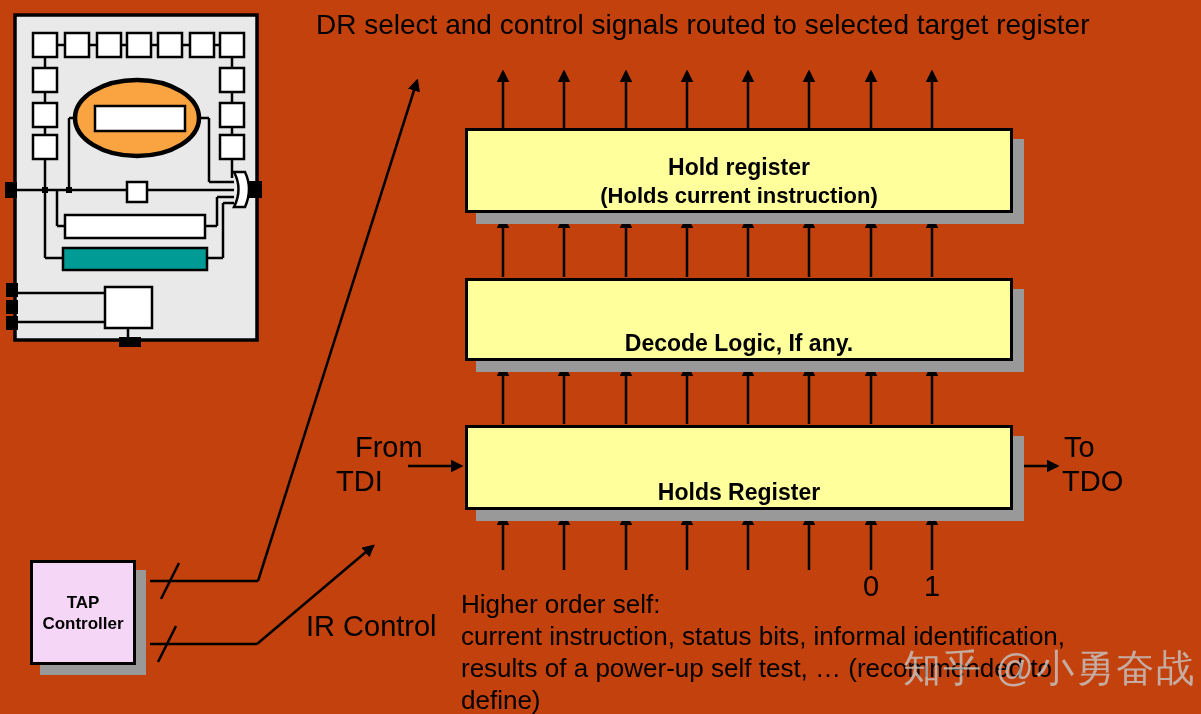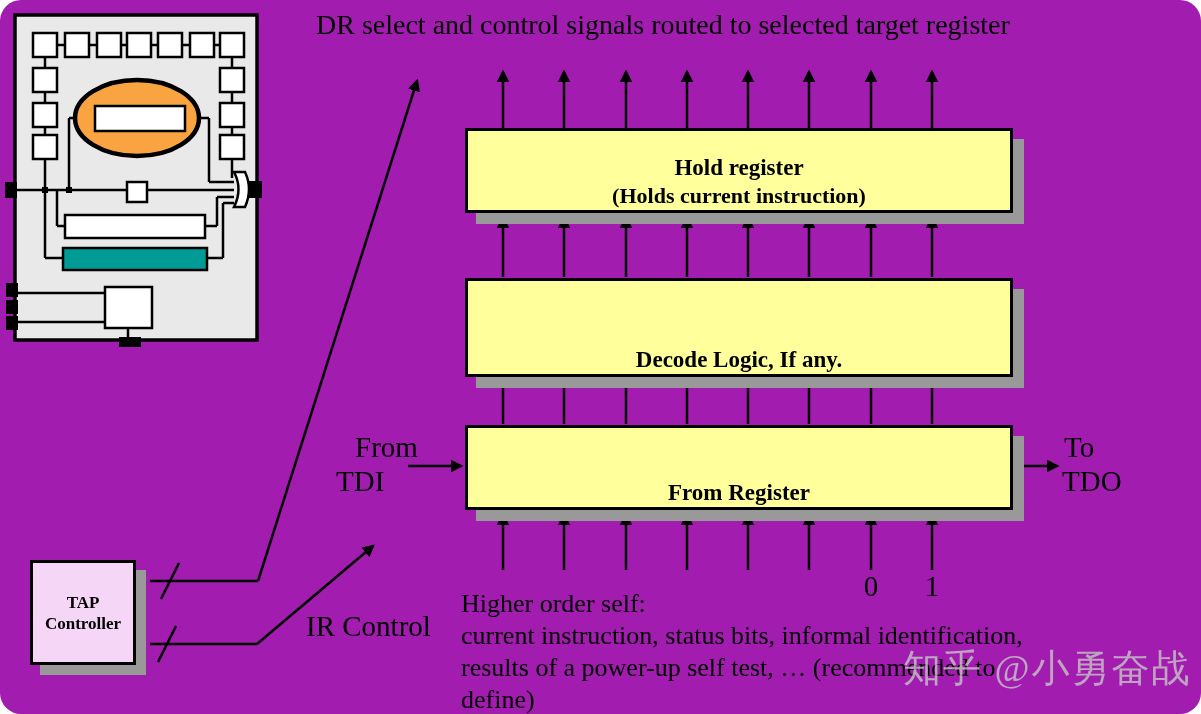--- a/index.html
+++ b/index.html
@@ -1,18 +1,18 @@
 <!DOCTYPE html>
 <html><head>
 <meta charset="utf-8">
 <style>
   html,body{margin:0;padding:0;background:#ffffff;}
   #stage{
-    position:relative;width:1201px;height:714px;background:#a21caf;overflow:hidden;
-    font-family:Liberation Serif, serif;color:#000;border-radius:21px;
+    position:relative;width:1201px;height:714px;background:#c2410c;overflow:hidden;
+    font-family:Liberation Sans, sans-serif;color:#000;
   }
   .abs{position:absolute;}
   .reg-box{
     position:absolute;left:465px;width:548px;
     background:#ffff9c;border:3px solid #000;
     box-shadow:11px 11px 0 #999999;
     display:flex;flex-direction:column;align-items:center;justify-content:flex-end;
     text-align:center;box-sizing:border-box;
   }
   .reg-title{font-size:23px;font-weight:bold;line-height:29px;}
@@ -176,26 +176,26 @@
     </g>
   </svg>
 
   <div class="abs" style="left:316px;top:9px;font-size:28px;white-space:nowrap;">DR select and control signals routed to selected target register</div>
 
   <div class="reg-box" style="top:128px;height:85px;">
     <div class="reg-title">Hold register</div>
     <div class="reg-sub">(Holds current instruction)</div>
   </div>
 
-  <div class="reg-box" style="top:278px;height:99px;">
+  <div class="reg-box" style="top:278px;height:83px;">
     <div class="reg-title">Decode Logic, If any.</div>
   </div>
 
   <div class="reg-box" style="top:425px;height:85px;">
-    <div class="reg-title">From Register</div>
+    <div class="reg-title">Holds Register</div>
   </div>
 
   <div class="abs lbl" style="left:355px;top:431px;">From</div>
   <div class="abs lbl" style="left:336px;top:465px;">TDI</div>
   <div class="abs lbl" style="left:1064px;top:431px;">To</div>
   <div class="abs lbl" style="left:1062px;top:465px;">TDO</div>
   <div class="abs lbl" style="left:306px;top:610px;">IR Control</div>
 
   <div class="abs lbl" style="left:856px;top:570px;width:30px;text-align:center;">0</div>
   <div class="abs lbl" style="left:917px;top:570px;width:30px;text-align:center;">1</div>

